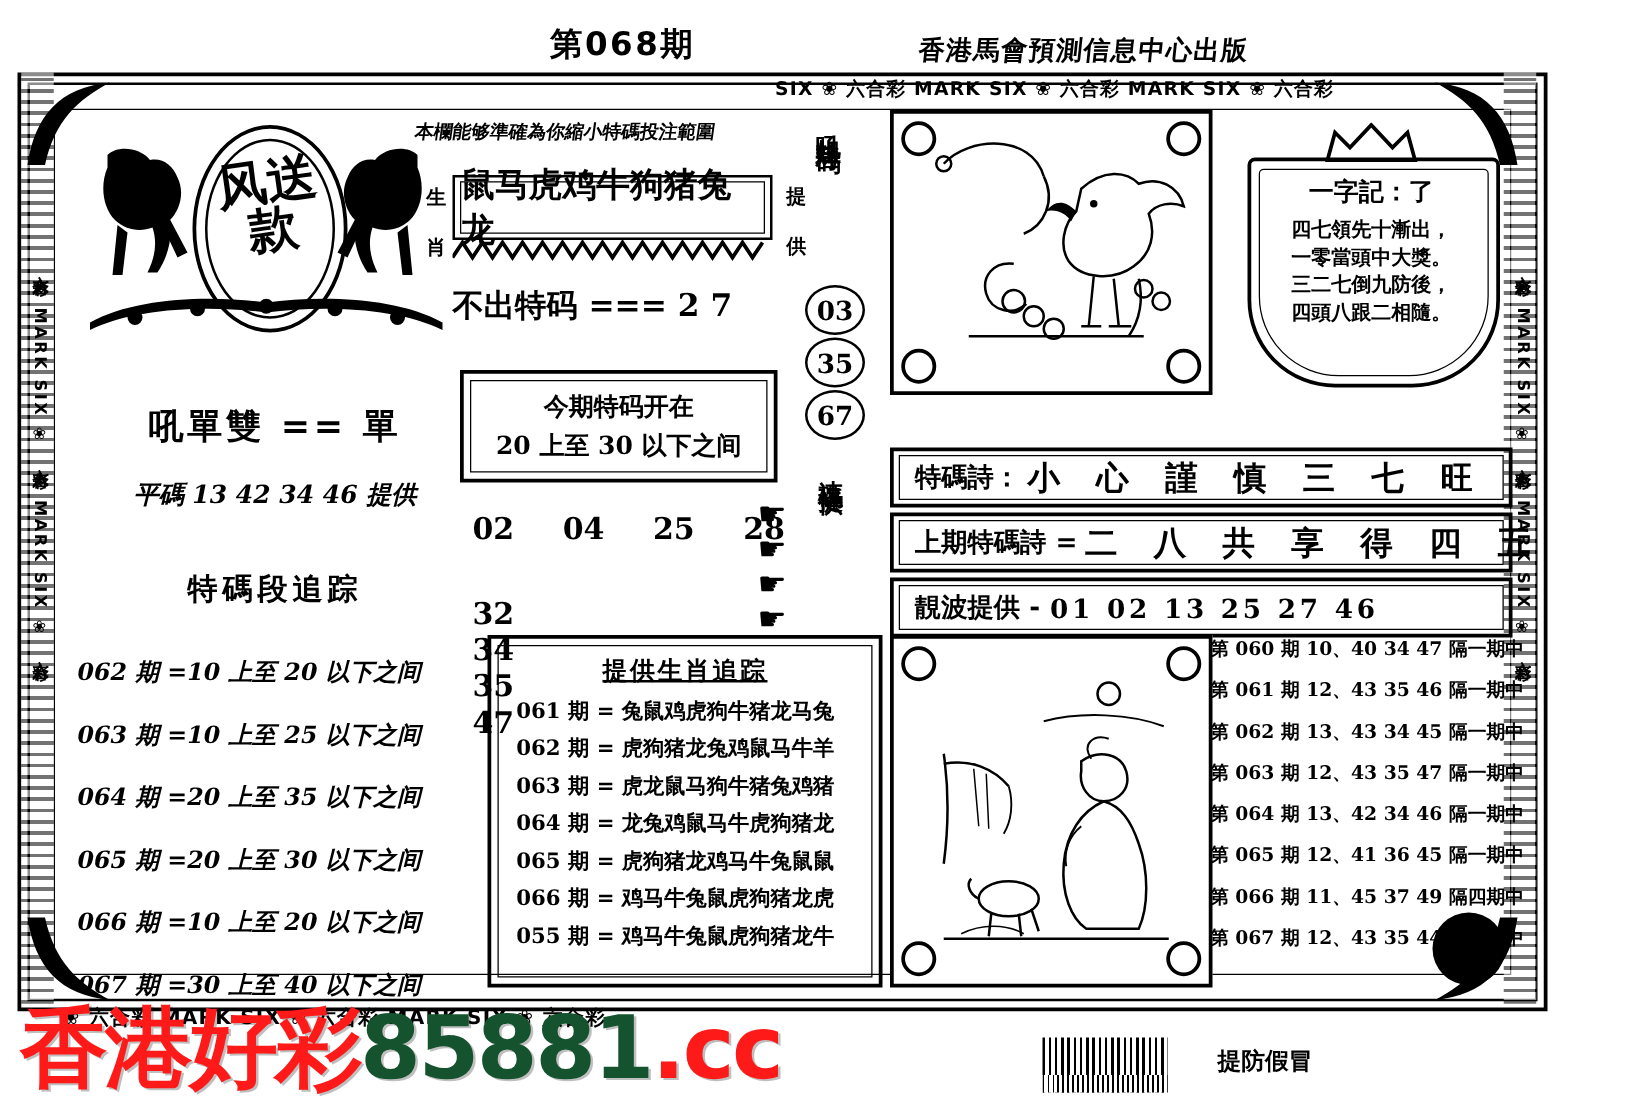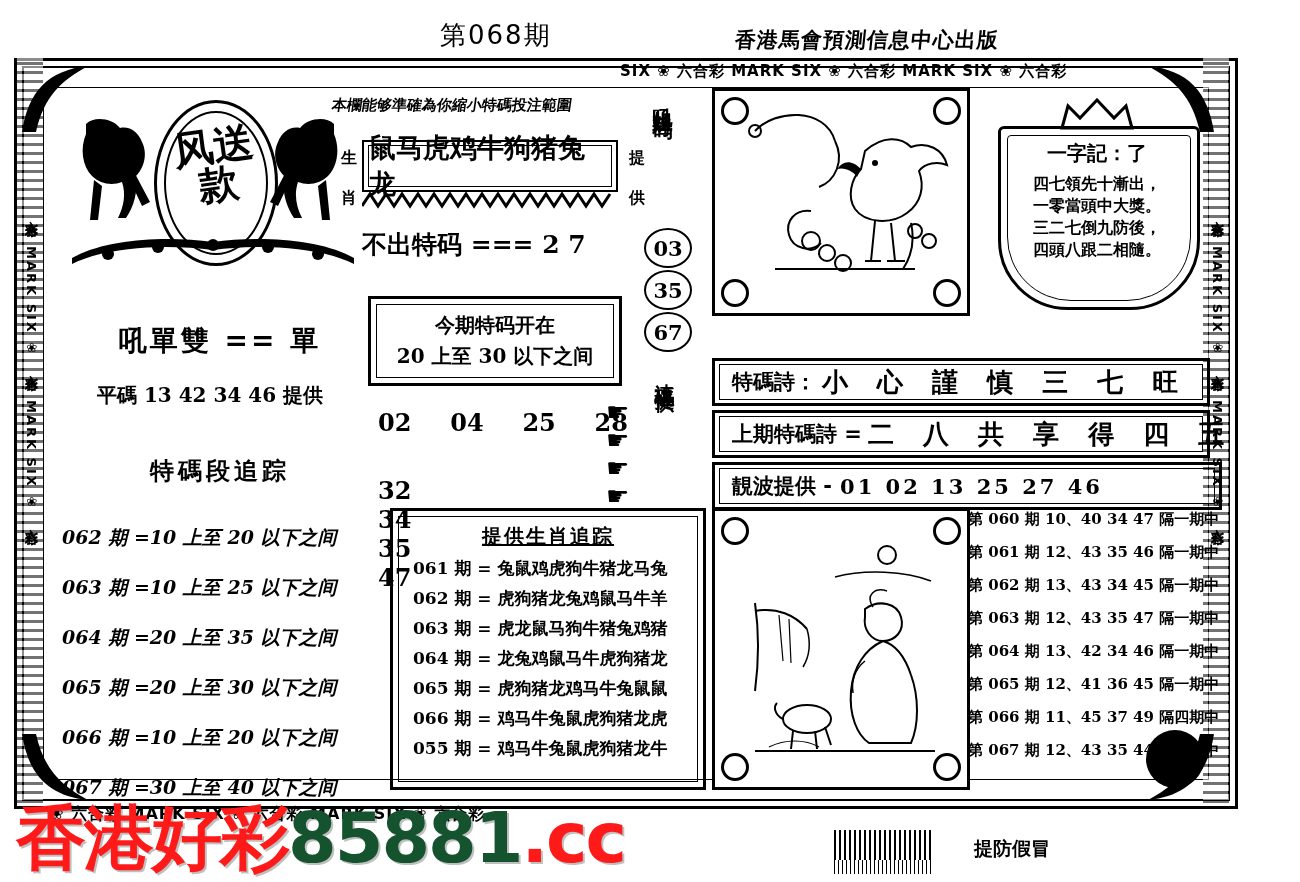--- a/index.html
+++ b/index.html
@@ -4,21 +4,21 @@
 <style>
   html,body{margin:0;padding:0;}
   body{
     width:1300px;height:882px;background:#ffffff;
     font-family:"DejaVu Sans","Liberation Sans",sans-serif;
     position:relative;overflow:hidden;color:#000;
   }
   .page{position:absolute;left:0;top:0;width:1300px;height:882px;}
 
   
-  .issue{position:absolute;left:440px;top:18px;font-size:26px;font-weight:normal;letter-spacing:2px;}
+  .issue{position:absolute;left:440px;top:18px;font-size:26px;font-weight:bold;letter-spacing:2px;}
   .publisher{position:absolute;left:735px;top:26px;font-size:21px;font-weight:bold;letter-spacing:1px;
     font-family:"DejaVu Serif","Liberation Serif",serif;transform:skewX(-6deg);}
 
   
   .frame{position:absolute;left:14px;top:58px;width:1218px;height:745px;
     border:3px solid #000;background:#fff;}
   .frame:before{content:"";position:absolute;left:5px;top:5px;right:5px;bottom:5px;border:2px solid #000;}
   .frame-inner{position:absolute;left:26px;top:26px;right:26px;bottom:26px;border:1px solid #000;background:#fff;}
 
   
@@ -44,22 +44,22 @@
   .tiger.l{left:10px;} .tiger.r{left:200px;transform:scaleX(-1);}
   .ellipse{position:absolute;left:92px;top:8px;width:118px;height:160px;border:3px solid #000;border-radius:50%;}
   .ellipse:before{content:"";position:absolute;left:7px;top:8px;right:7px;bottom:8px;border:2px solid #000;border-radius:50%;}
   .ellipse-txt{position:absolute;left:0;right:0;top:24px;text-align:center;font-size:40px;font-weight:bold;
     line-height:38px;letter-spacing:0px;font-family:"DejaVu Serif","Liberation Serif",serif;
     transform:rotate(-8deg);}
   .ribbon{position:absolute;left:6px;top:140px;width:290px;height:36px;}
 
   .single-double{position:absolute;left:95px;top:322px;width:250px;text-align:center;
     font-size:28px;font-weight:bold;letter-spacing:3px;}
-  .pingma{position:absolute;left:60px;top:382px;width:300px;text-align:center;font-size:20px;font-weight:bold;
-    font-family:"DejaVu Serif","Liberation Serif",serif;}
+  .pingma{position:absolute;left:70px;top:382px;width:300px;text-align:center;font-size:20px;font-weight:bold;
+    font-family:"DejaVu Serif","Liberation Serif",serif;font-style:italic;}
   .track-title{position:absolute;left:80px;top:455px;width:280px;text-align:center;font-size:24px;font-weight:bold;letter-spacing:4px;}
 
   .track-list{position:absolute;left:62px;top:525px;width:310px;}
   .track-list .row{font-size:19px;margin-bottom:24px;font-family:"DejaVu Serif","Liberation Serif",serif;
     font-style:italic;font-weight:bold;white-space:nowrap;}
 
   
   .mid-note{position:absolute;left:332px;top:96px;width:330px;font-size:15px;font-weight:bold;
     letter-spacing:0px;transform:skewX(-8deg);white-space:nowrap;}
   .zodiac-box{position:absolute;left:362px;top:140px;width:252px;height:48px;border:2px solid #000;}
@@ -114,21 +114,21 @@
   .crown{position:absolute;left:68px;top:2px;width:78px;height:34px;}
   .shield-txt{position:absolute;left:0;right:0;top:44px;text-align:center;}
   .shield-txt .t1{font-size:20px;font-weight:bold;margin-bottom:6px;}
   .shield-txt .ln{font-size:16px;font-weight:bold;line-height:22px;}
 
   .bar{position:absolute;left:712px;border:3px solid #000;height:42px;display:flex;align-items:center;}
   .bar .inner{position:absolute;left:4px;top:3px;right:4px;bottom:3px;border:1px solid #000;
     display:flex;align-items:center;padding-left:12px;}
   .bar1{top:358px;width:492px;}
   .bar2{top:410px;width:492px;}
-  .bar3{top:462px;width:492px;padding-left:12px;}
+  .bar3{top:462px;width:492px;}
   .bar .lab{font-size:21px;font-weight:bold;white-space:nowrap;}
   .bar .val{font-size:26px;font-weight:bold;letter-spacing:10px;white-space:nowrap;margin-left:6px;
     font-family:"DejaVu Serif","Liberation Serif",serif;}
   .bar .valsm{font-size:21px;font-weight:bold;letter-spacing:3px;white-space:nowrap;margin-left:8px;
     font-family:"DejaVu Serif","Liberation Serif",serif;}
 
   .tbl{position:absolute;left:968px;top:510px;width:236px;}
   .tbl .th{text-align:center;font-size:20px;font-weight:bold;letter-spacing:1px;margin-bottom:6px;}
   .tbl .tr{font-size:15px;font-weight:bold;margin-bottom:14px;white-space:nowrap;
     font-family:"DejaVu Serif","Liberation Serif",serif;}

